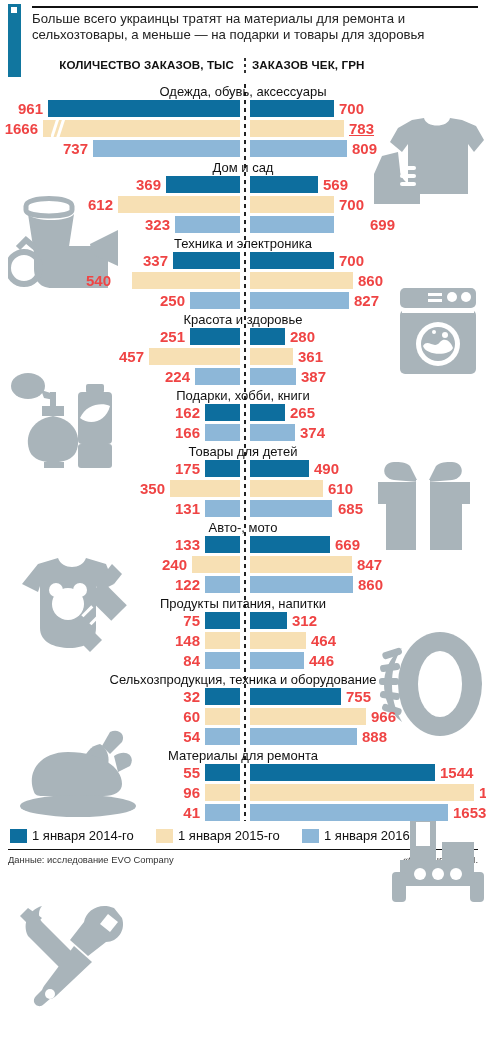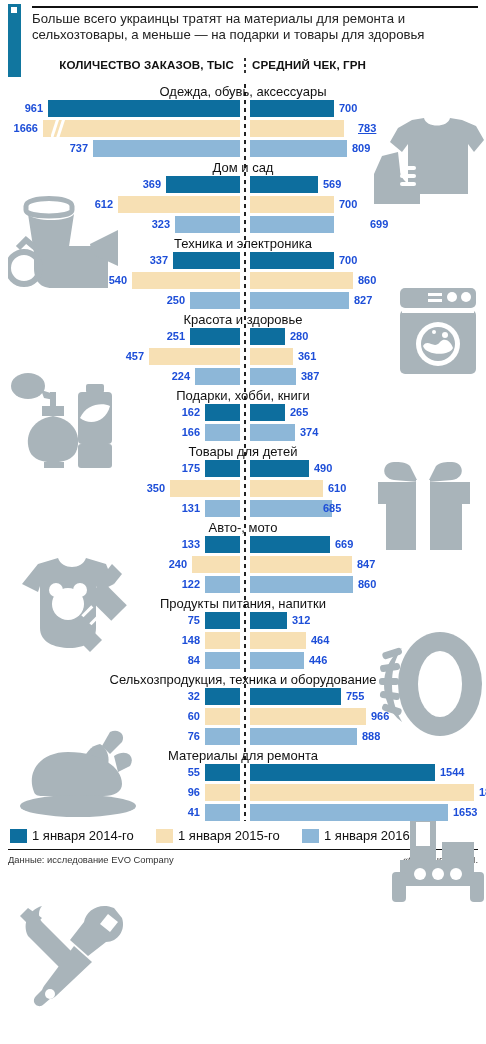--- a/index.html
+++ b/index.html
@@ -45,21 +45,21 @@
   .rows{position:relative;z-index:3;}
   .row{position:relative;height:17px;margin-bottom:3px;}
 
   .bar{position:absolute;top:0;height:17px;}
   .bar.l{right:246px;}
   .bar.r{left:250px;}
   .c2014{background:#0d6e9e;}
   .c2015{background:#f7e0b4;}
   .c2016{background:#8db7d8;}
 
-  .vlabel{position:absolute;top:0;font-size:11px;font-weight:bold;line-height:17px;color:#1d4ed8;white-space:nowrap;}
+  .vlabel{position:absolute;top:0;font-size:15px;font-weight:bold;line-height:17px;color:#ef4444;white-space:nowrap;}
   .vlabel.l{text-align:right;}
   .vlabel.r{text-align:left;}
 
   .broken{position:absolute;top:0;height:17px;width:14px;left:8px;overflow:hidden;}
   .broken i{position:absolute;top:-3px;width:3px;height:24px;background:#ffffff;transform:rotate(18deg);}
   .broken i:nth-child(1){left:2px;}
   .broken i:nth-child(2){left:8px;}
 
   
   .icon{position:absolute;z-index:1;color:#a9b4ba;}
@@ -80,21 +80,21 @@
 
   <div class="header">
     <div class="hdr-bar"></div>
     <div class="hdr-rule"></div>
     <div class="hdr-sub">Больше всего украинцы тратят на материалы для ремонта и сельхозтовары, а меньше — на подарки и товары для здоровья</div>
   </div>
 
   <div class="colheads">
     <div class="colhead left">КОЛИЧЕСТВО ЗАКАЗОВ, ТЫС</div>
     <div class="colhead-div"></div>
-    <div class="colhead right">СРЕДНИЙ ЧЕК, ГРН</div>
+    <div class="colhead right">ЗАКАЗОВ ЧЕК, ГРН</div>
   </div>
 
   <div>
 
     <div class="icon" style="left:368px;top:112px;width:116px;height:96px;">
       <svg viewBox="0 0 116 96" width="116" height="96">
         <path d="M44 8 L30 16 L22 30 L34 40 L40 32 L40 82 L100 82 L100 32 L106 40 L116 28 L108 14 L94 8 L82 6 C80 16 58 16 56 6 Z"></path>
         <path d="M14 44 L30 40 L32 58 C32 70 46 74 52 82 L52 92 L6 92 L6 62 Z"></path>
         <rect x="32" y="54" width="16" height="4" rx="2" fill="#ffffff"></rect>
         <rect x="32" y="62" width="16" height="4" rx="2" fill="#ffffff"></rect>
@@ -234,21 +234,21 @@
           </div>
           <div class="row">
             <div class="bar l c2015" style="width: 197px;">
               <div class="broken">
                 <i></i>
                 <i></i>
               </div>
             </div>
             <div class="vlabel l" style="right: 448px;">1666</div>
             <div class="bar r c2015" style="width: 94px;"></div>
-            <div class="vlabel r" style="left: 358px; text-decoration: underline;">783</div>
+            <div class="vlabel r" style="left: 349px; text-decoration: underline;">783</div>
           </div>
           <div class="row">
             <div class="bar l c2016" style="width: 147px;"></div>
             <div class="vlabel l" style="right: 398px;">737</div>
             <div class="bar r c2016" style="width: 97px;"></div>
             <div class="vlabel r" style="left: 352px;">809</div>
           </div>
         </div>
       </div>
       <div class="group">
@@ -278,21 +278,21 @@
         <div class="group-title">Техника и электроника</div>
         <div class="rows">
           <div class="row">
             <div class="bar l c2014" style="width: 67px;"></div>
             <div class="vlabel l" style="right: 318px; text-align: center;">337</div>
             <div class="bar r c2014" style="width: 84px;"></div>
             <div class="vlabel r" style="left: 339px;">700</div>
           </div>
           <div class="row">
             <div class="bar l c2015" style="width: 108px;"></div>
-            <div class="vlabel l" style="right: 359px; margin-left: 6px;">540</div>
+            <div class="vlabel l" style="right: 375px; margin-left: 6px;">540</div>
             <div class="bar r c2015" style="width: 103px;"></div>
             <div class="vlabel r" style="left: 358px;">860</div>
           </div>
           <div class="row">
             <div class="bar l c2016" style="width: 50px;"></div>
             <div class="vlabel l" style="right: 301px;">250</div>
             <div class="bar r c2016" style="width: 99px;"></div>
             <div class="vlabel r" style="left: 354px;">827</div>
           </div>
         </div>
@@ -349,21 +349,21 @@
           <div class="row">
             <div class="bar l c2015" style="width: 70px;"></div>
             <div class="vlabel l" style="right: 321px;">350</div>
             <div class="bar r c2015" style="width: 73px;"></div>
             <div class="vlabel r" style="left: 328px;">610</div>
           </div>
           <div class="row">
             <div class="bar l c2016" style="width: 35px;"></div>
             <div class="vlabel l" style="right: 286px;">131</div>
             <div class="bar r c2016" style="width: 82px;"></div>
-            <div class="vlabel r" style="left: 323px;">685</div>
+            <div class="vlabel r" style="left: 338px;">685</div>
           </div>
         </div>
       </div>
       <div class="group">
         <div class="group-title">Авто-, мото</div>
         <div class="rows">
           <div class="row">
             <div class="bar l c2014" style="width: 35px;"></div>
             <div class="vlabel l" style="right: 286px;">133</div>
             <div class="bar r c2014" style="width: 80px;"></div>
@@ -416,21 +416,21 @@
             <div class="vlabel r" style="left: 346px;">755</div>
           </div>
           <div class="row">
             <div class="bar l c2015" style="width: 35px;"></div>
             <div class="vlabel l" style="right: 286px;">60</div>
             <div class="bar r c2015" style="width: 116px;"></div>
             <div class="vlabel r" style="left: 371px;">966</div>
           </div>
           <div class="row">
             <div class="bar l c2016" style="width: 35px;"></div>
-            <div class="vlabel l" style="right: 286px;">76</div>
+            <div class="vlabel l" style="right: 286px;">54</div>
             <div class="bar r c2016" style="width: 107px;"></div>
             <div class="vlabel r" style="left: 362px;">888</div>
           </div>
         </div>
       </div>
       <div class="group">
         <div class="group-title">Материалы для ремонта</div>
         <div class="rows">
           <div class="row">
             <div class="bar l c2014" style="width: 35px;"></div>

